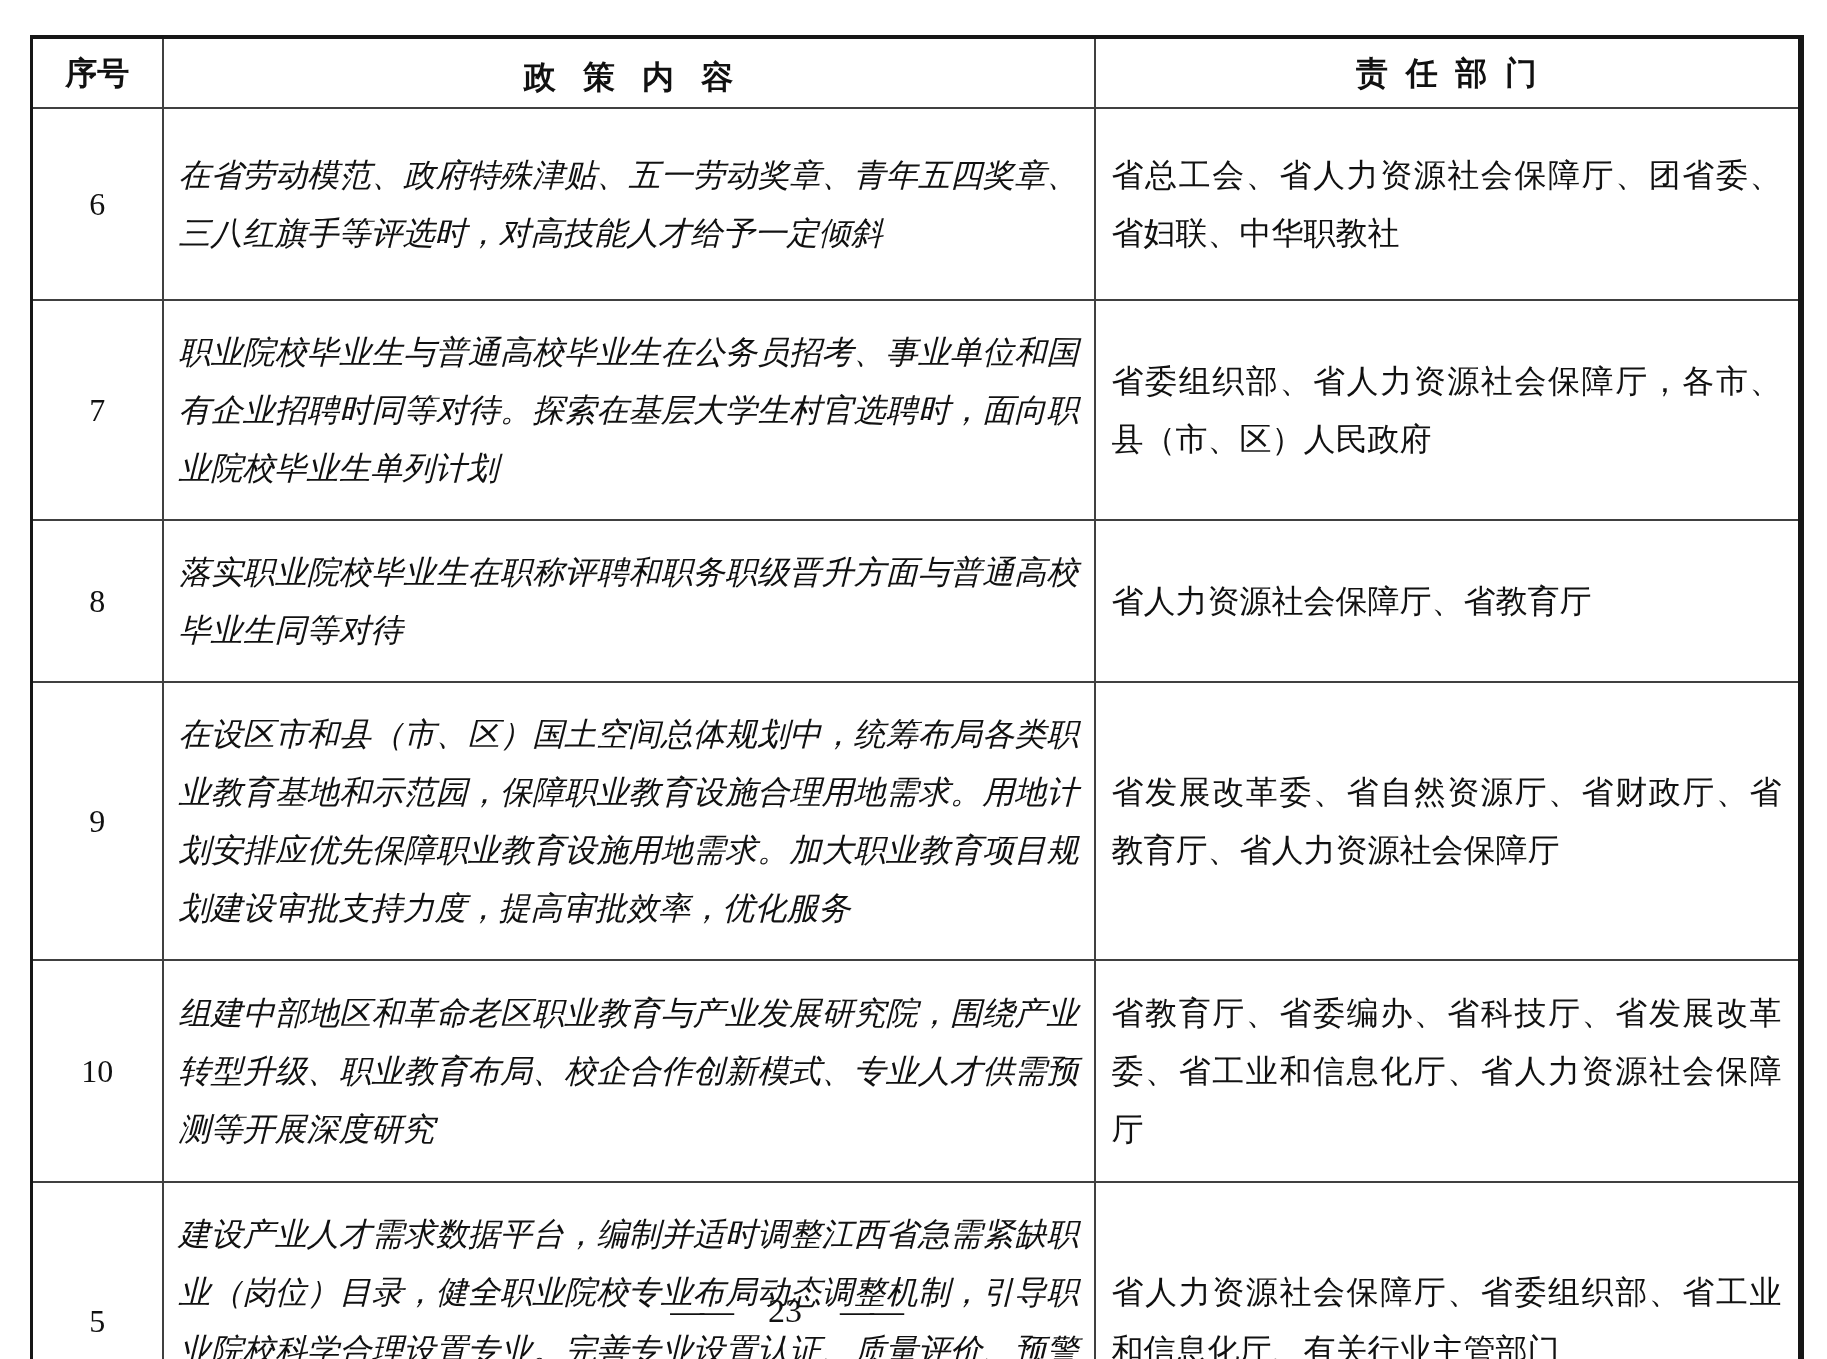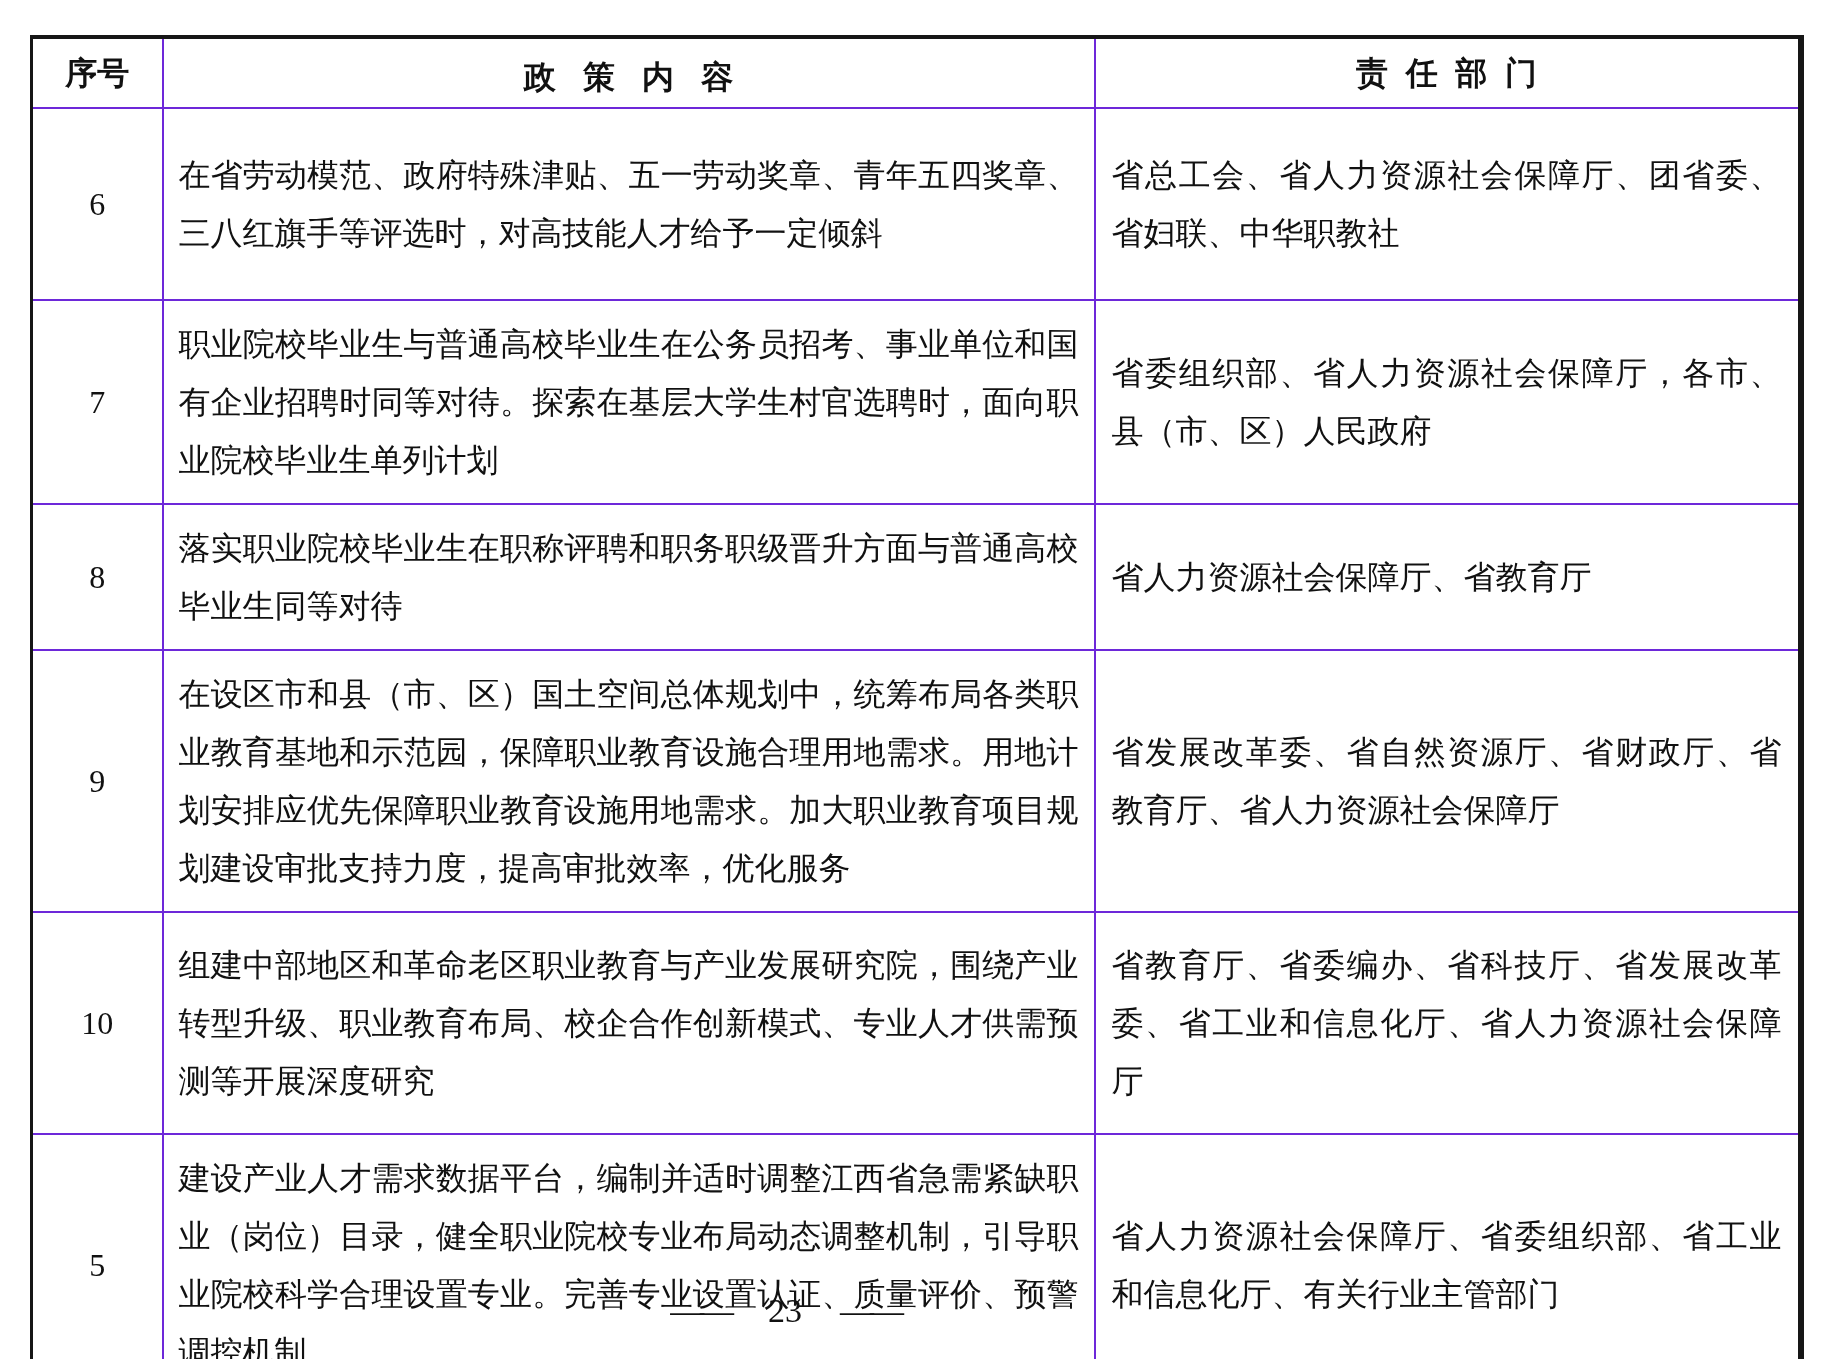--- a/index.html
+++ b/index.html
@@ -22,44 +22,45 @@
     width: 1769px;
     border-collapse: collapse;
     table-layout: fixed;
     border-top: 4px solid #161616;
     border-left: 3px solid #161616;
     border-right: 6px solid #161616;
     border-bottom: 7px solid #161616;
   }
   table.policy th,
   table.policy td {
-    border: 2px solid #6d28d9;
+    border: 2px solid #404040;
     vertical-align: middle;
     font-size: 32px;
     line-height: 58px;
     overflow: hidden;
   }
   thead tr { height: 64px; }
   th {
     font-weight: bold;
     font-size: 37px;
     text-align: center;
     white-space: nowrap;
   }
   th .sp-wide { letter-spacing: 0.85em; margin-right: -0.85em; display: inline-block; margin-top: 8px; }
   th .sp-mid  { letter-spacing: 0.55em; margin-right: -0.55em; display: inline-block; }
   td.num {
     text-align: center;
     font-size: 35px;
     font-family: "Liberation Serif", "DejaVu Serif", serif;
   }
   td.content {
-    padding: 14px 15px;
+    padding: 22px 15px;
     text-align: justify;
     text-justify: inter-ideograph;
+    font-style: italic;
   }
   td.dept {
     padding: 22px 16px;
     text-align: justify;
     text-justify: inter-ideograph;
   }
   tr.r0 { height: 192px; }
   tr.r1 { height: 188px; }
   tr.r2 { height: 134px; }
   tr.r3 { height: 242px; }

